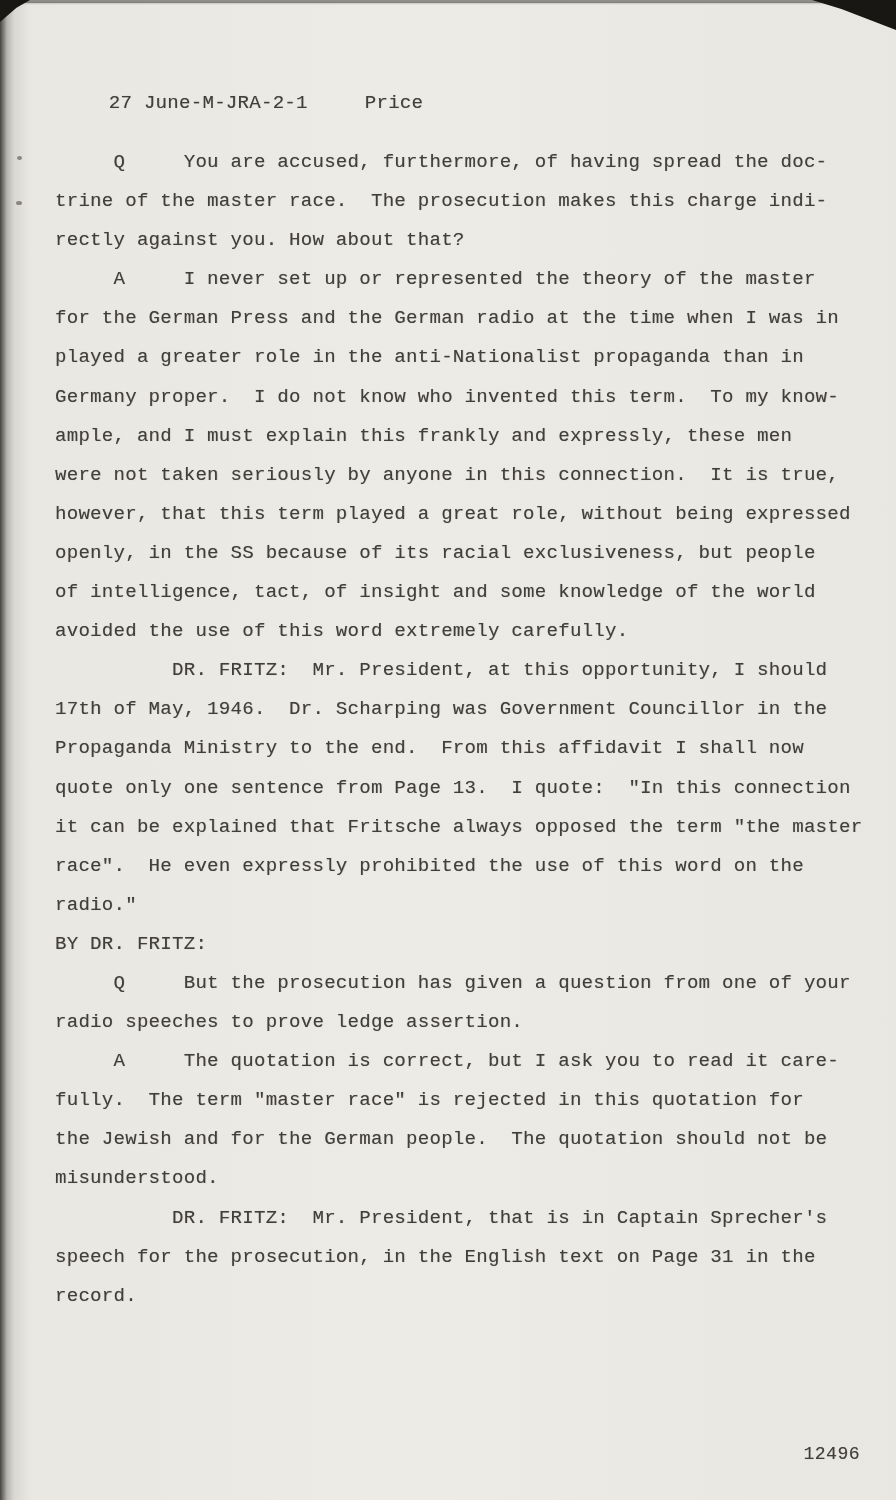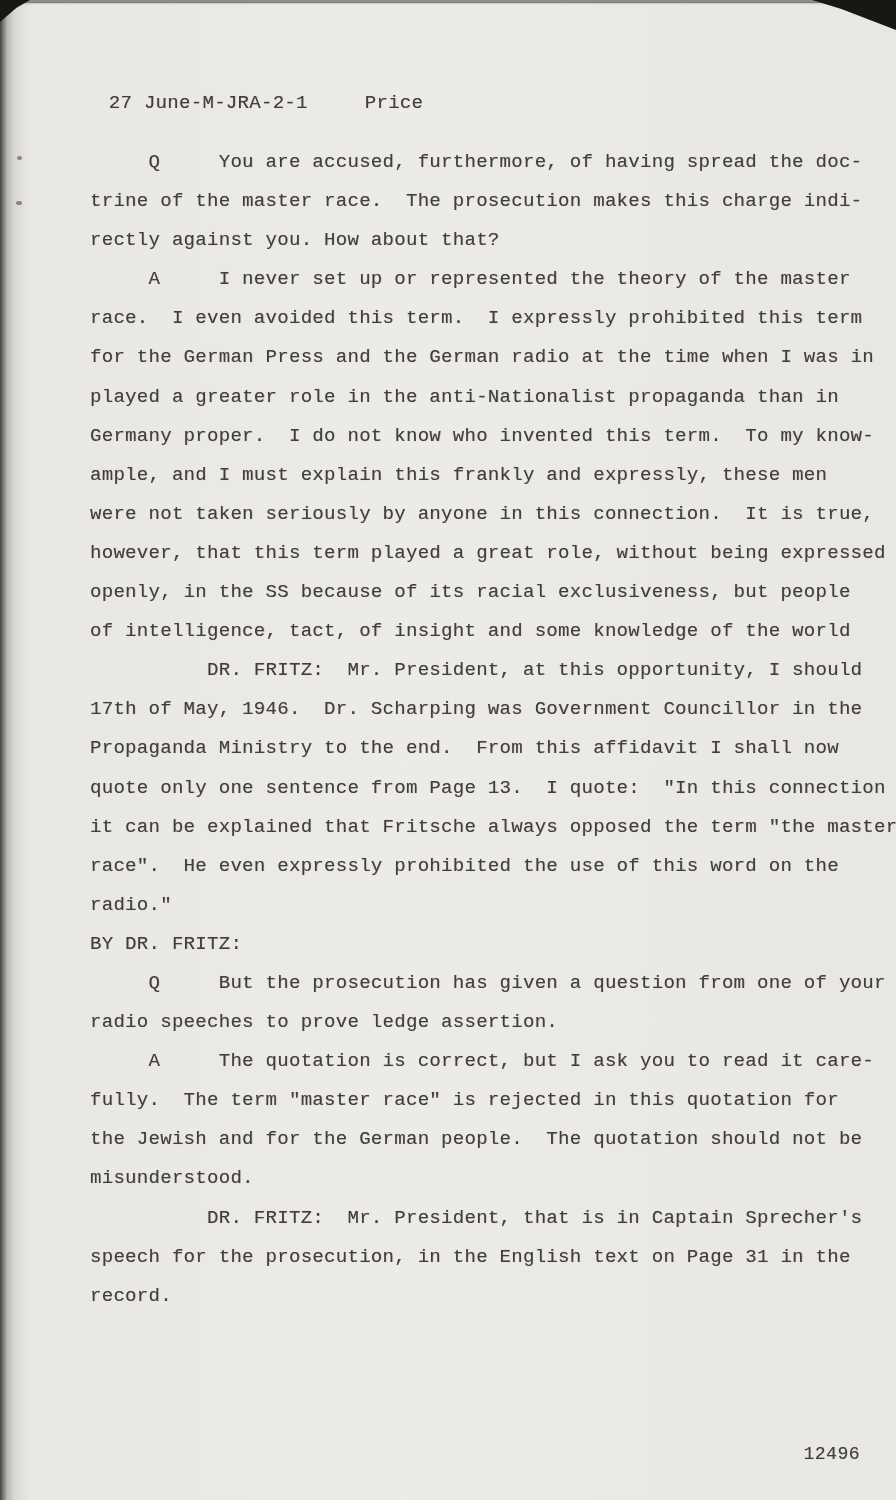--- a/index.html
+++ b/index.html
@@ -50,21 +50,20 @@
   .header .name { margin-left: 57px; }
   .content {
     position: absolute;
     top: 143px;
     left: 55px;
     right: 36px;
     font-size: 19px;
     line-height: 39.1px;
     letter-spacing: 0.3px;
     text-shadow: 0.3px 0.3px 0.7px rgba(70,65,60,0.45);
-    margin-left: 35px;
   }
   .line {
     white-space: pre;
   }
   .footer {
     position: absolute;
     top: 1444px;
     left: 0;
     width: 860px;
     text-align: right;
@@ -85,29 +84,29 @@
 
   <div class="header">
     <span class="ref">27 June-M-JRA-2-1</span><span class="name">Price</span>
   </div>
 
   <div class="content" id="content">
       <div class="line">     Q     You are accused, furthermore, of having spread the doc-</div>
       <div class="line">trine of the master race.  The prosecution makes this charge indi-</div>
       <div class="line">rectly against you. How about that?</div>
       <div class="line">     A     I never set up or represented the theory of the master</div>
-      <div class="line">race.  I even avoided this term.  I expressly prohibited this term</div>
       <div class="line">for the German Press and the German radio at the time when I was in</div>
       <div class="line">played a greater role in the anti-Nationalist propaganda than in</div>
       <div class="line">Germany proper.  I do not know who invented this term.  To my know-</div>
       <div class="line">ample, and I must explain this frankly and expressly, these men</div>
       <div class="line">were not taken seriously by anyone in this connection.  It is true,</div>
       <div class="line">however, that this term played a great role, without being expressed</div>
       <div class="line">openly, in the SS because of its racial exclusiveness, but people</div>
       <div class="line">of intelligence, tact, of insight and some knowledge of the world</div>
+      <div class="line">avoided the use of this word extremely carefully.</div>
       <div class="line">          DR. FRITZ:  Mr. President, at this opportunity, I should</div>
       <div class="line">17th of May, 1946.  Dr. Scharping was Government Councillor in the</div>
       <div class="line">Propaganda Ministry to the end.  From this affidavit I shall now</div>
       <div class="line">quote only one sentence from Page 13.  I quote:  "In this connection</div>
       <div class="line">it can be explained that Fritsche always opposed the term "the master</div>
       <div class="line">race".  He even expressly prohibited the use of this word on the</div>
       <div class="line">radio."</div>
       <div class="line">BY DR. FRITZ:</div>
       <div class="line">     Q     But the prosecution has given a question from one of your</div>
       <div class="line">radio speeches to prove ledge assertion.</div>

